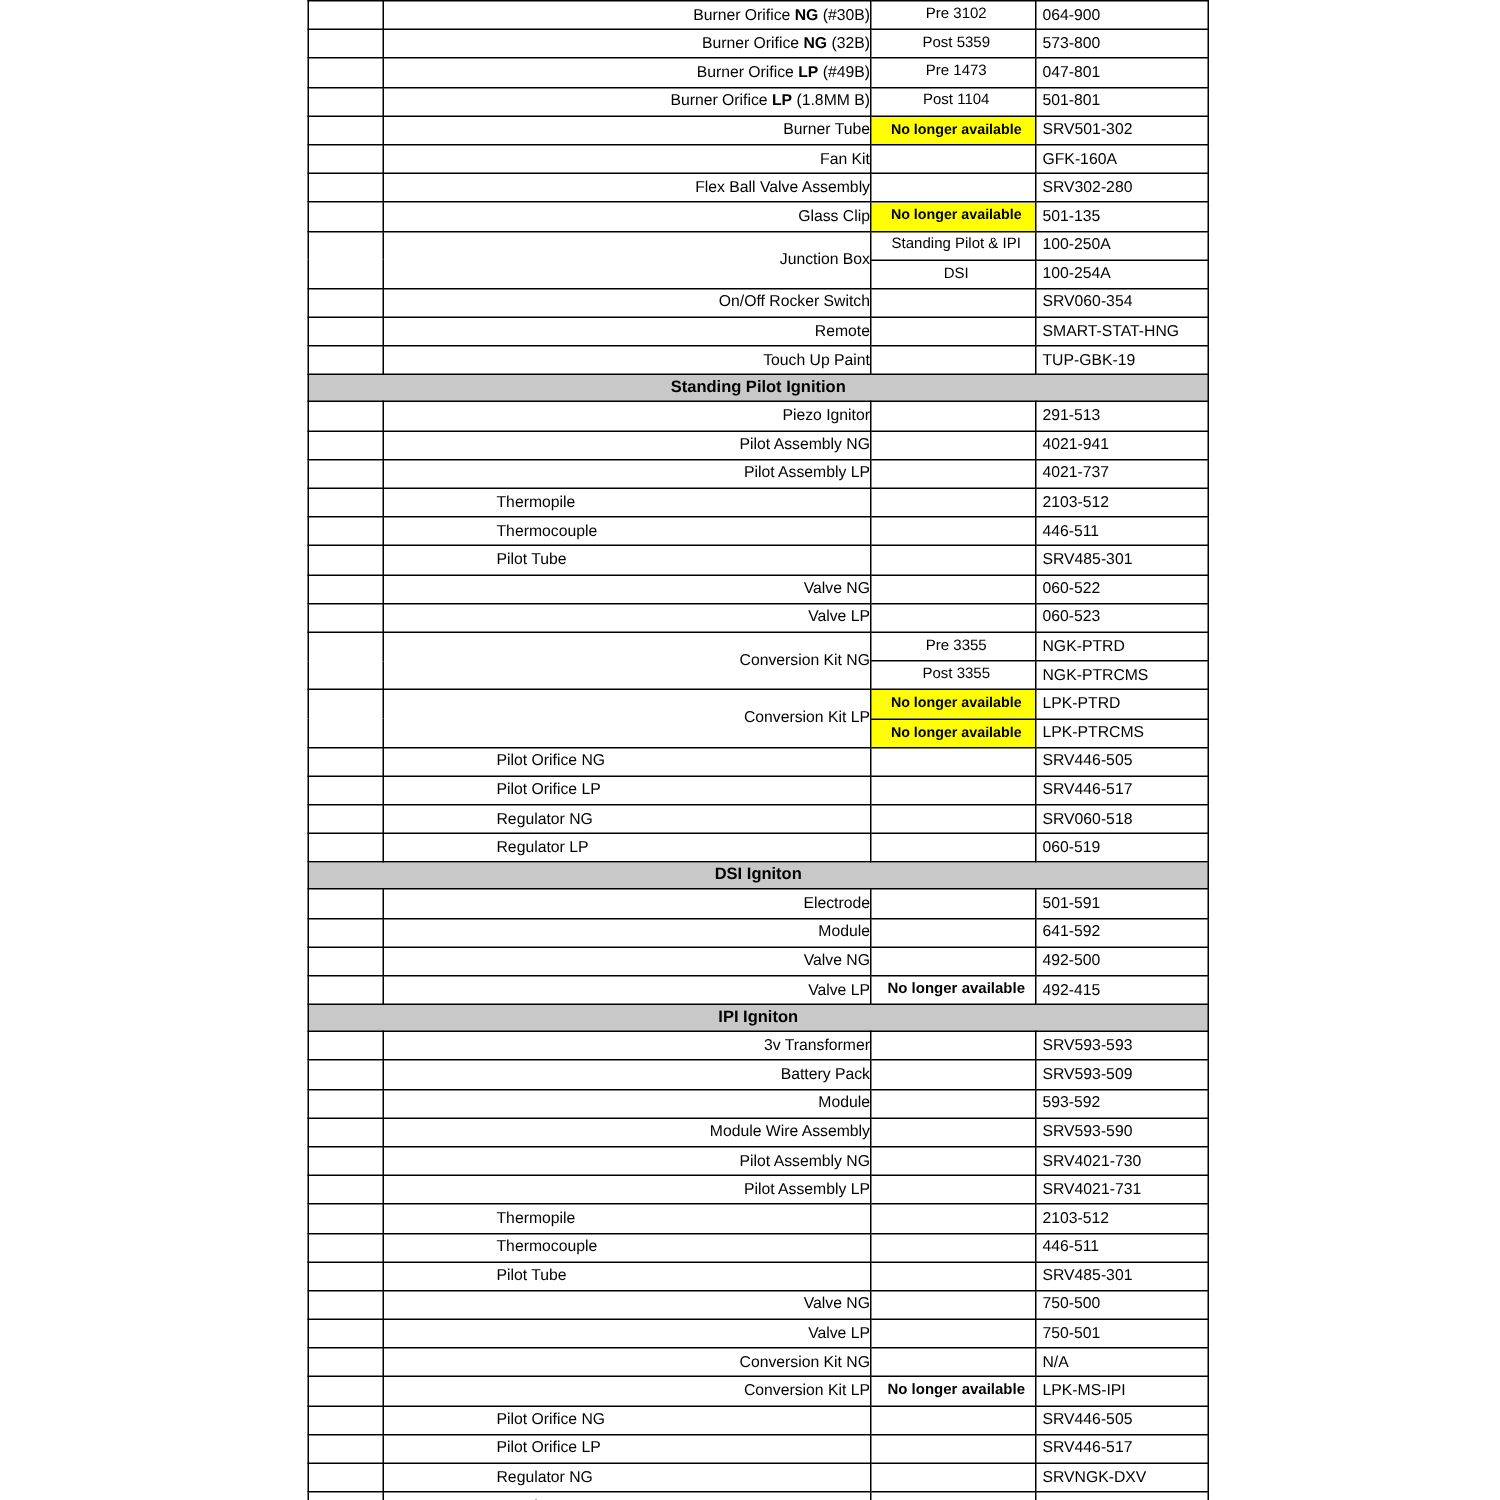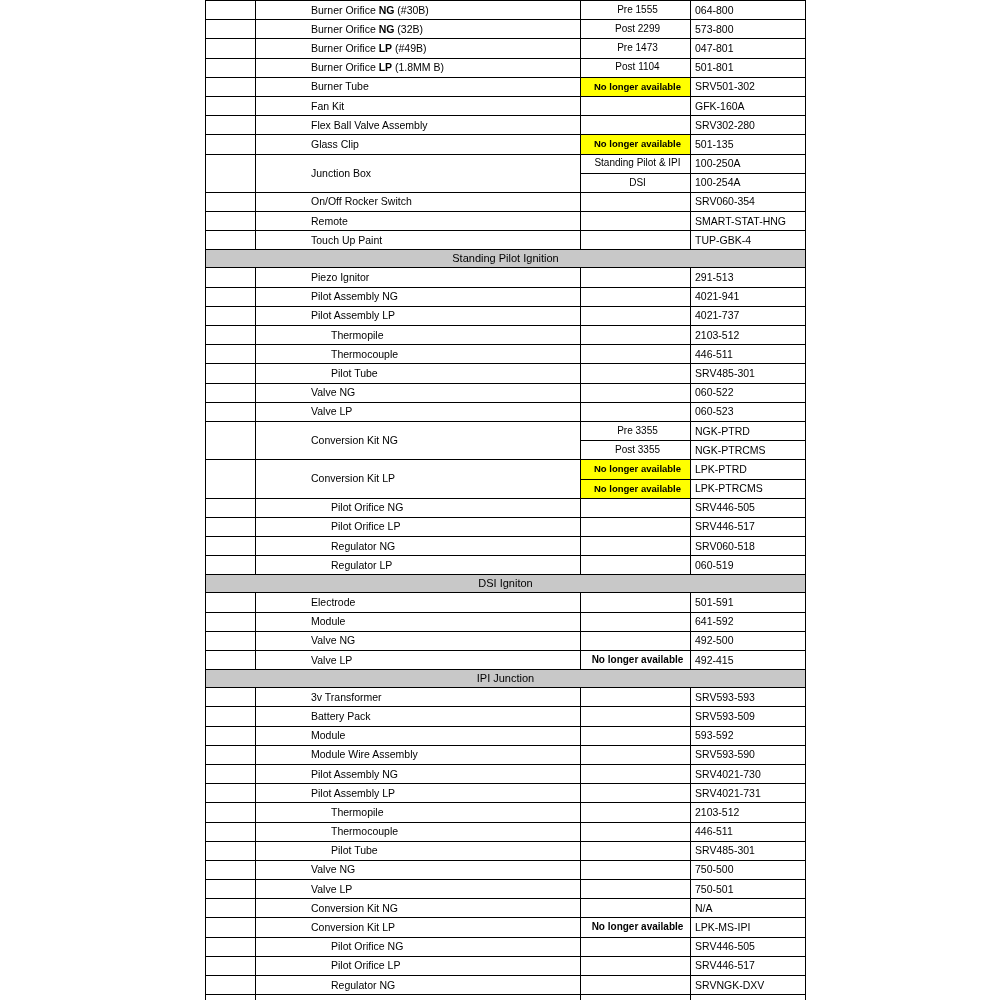--- a/index.html
+++ b/index.html
@@ -35,33 +35,33 @@
     white-space: nowrap;
     overflow: hidden;
   }
   col.c-lead { width: 50px; }
   col.c-name { width: 325px; }
   col.c-note { width: 110px; }
   col.c-part { width: 115px; }
 
   td.lead { padding: 0; }
   td.name { padding-left: 55px; }
-  td.name.ind1 { padding-left: 55px; }
+  td.name.ind1 { padding-left: 55px; text-align: right; }
   td.name.ind2 { padding-left: 75px; }
   td.note { text-align: center; font-size: 10px; padding: 0 2px; }
   td.note.hl {
     background: #ffff00;
     font-weight: bold;
     font-size: 9.5px;
   }
   td.part { padding-left: 5px; }
   tr.section td {
     background: #c8c8c8;
     text-align: center;
-    font-weight: normal;
+    font-weight: bold;
     font-size: 11px;
     padding: 0;
     height: 17px;
   }
   .b { font-weight: bold; }
 </style>
 </head>
 <body>
 
 <div id="sheet">
@@ -69,27 +69,27 @@
     <colgroup>
       <col class="c-lead">
       <col class="c-name">
       <col class="c-note">
       <col class="c-part">
     </colgroup>
     <tbody id="parts-body">
         <tr>
           <td class="lead">&nbsp;</td>
           <td class="name ind1">Burner Orifice <span class="b">NG</span>  (#30B)</td>
-          <td class="note">Pre 1555</td>
-          <td class="part">064-800</td>
+          <td class="note">Pre 3102</td>
+          <td class="part">064-900</td>
         </tr>
         <tr>
           <td class="lead">&nbsp;</td>
           <td class="name ind1">Burner Orifice <span class="b">NG</span> (32B)</td>
-          <td class="note">Post 2299</td>
+          <td class="note">Post 5359</td>
           <td class="part">573-800</td>
         </tr>
         <tr>
           <td class="lead">&nbsp;</td>
           <td class="name ind1">Burner Orifice <span class="b">LP</span> (#49B)</td>
           <td class="note">Pre 1473</td>
           <td class="part">047-801</td>
         </tr>
         <tr>
           <td class="lead">&nbsp;</td>
@@ -140,21 +140,21 @@
         <tr>
           <td class="lead">&nbsp;</td>
           <td class="name ind1">Remote</td>
           <td class="note">&nbsp;</td>
           <td class="part">SMART-STAT-HNG</td>
         </tr>
         <tr>
           <td class="lead">&nbsp;</td>
           <td class="name ind1">Touch Up Paint</td>
           <td class="note">&nbsp;</td>
-          <td class="part">TUP-GBK-4</td>
+          <td class="part">TUP-GBK-19</td>
         </tr>
         <tr class="section">
           <td colspan="4">Standing Pilot Ignition</td>
         </tr>
         <tr>
           <td class="lead">&nbsp;</td>
           <td class="name ind1">Piezo Ignitor</td>
           <td class="note">&nbsp;</td>
           <td class="part">291-513</td>
         </tr>
@@ -265,21 +265,21 @@
           <td class="note">&nbsp;</td>
           <td class="part">492-500</td>
         </tr>
         <tr>
           <td class="lead">&nbsp;</td>
           <td class="name ind1">Valve LP</td>
           <td class="note" style="font-weight: bold;">No longer available</td>
           <td class="part">492-415</td>
         </tr>
         <tr class="section">
-          <td colspan="4">IPI Junction</td>
+          <td colspan="4">IPI Igniton</td>
         </tr>
         <tr>
           <td class="lead">&nbsp;</td>
           <td class="name ind1">3v Transformer</td>
           <td class="note">&nbsp;</td>
           <td class="part">SRV593-593</td>
         </tr>
         <tr>
           <td class="lead">&nbsp;</td>
           <td class="name ind1">Battery Pack</td>

